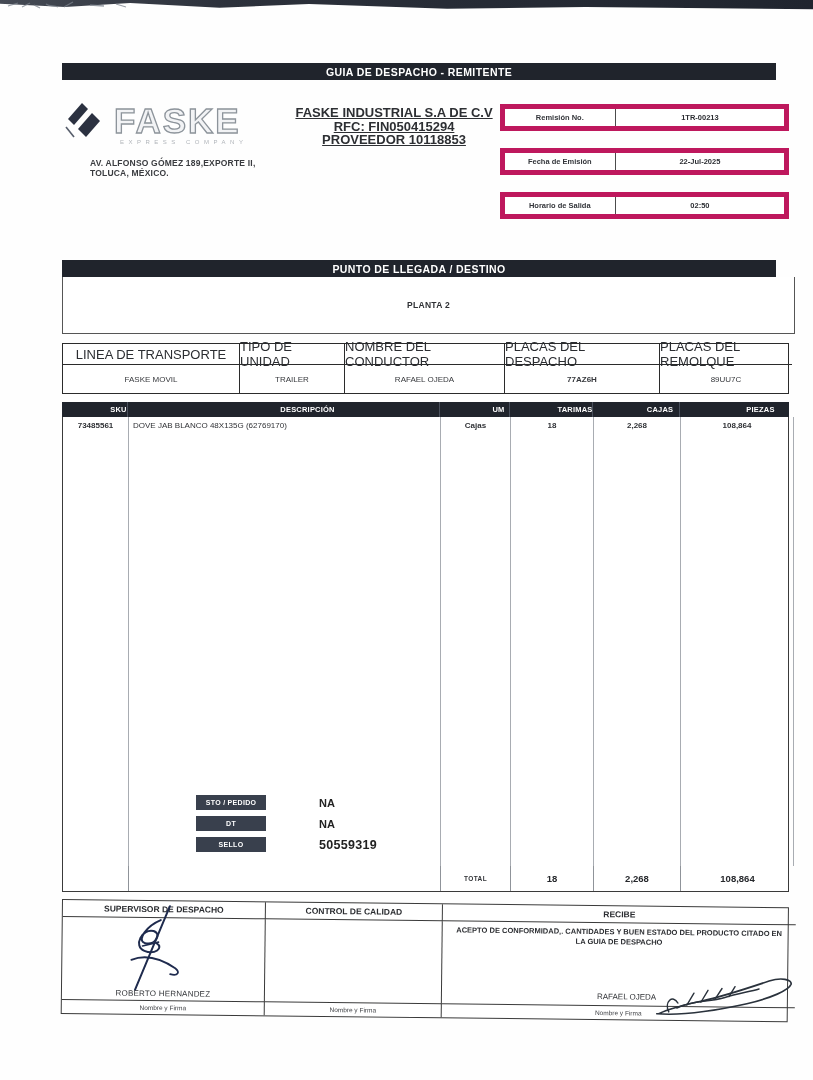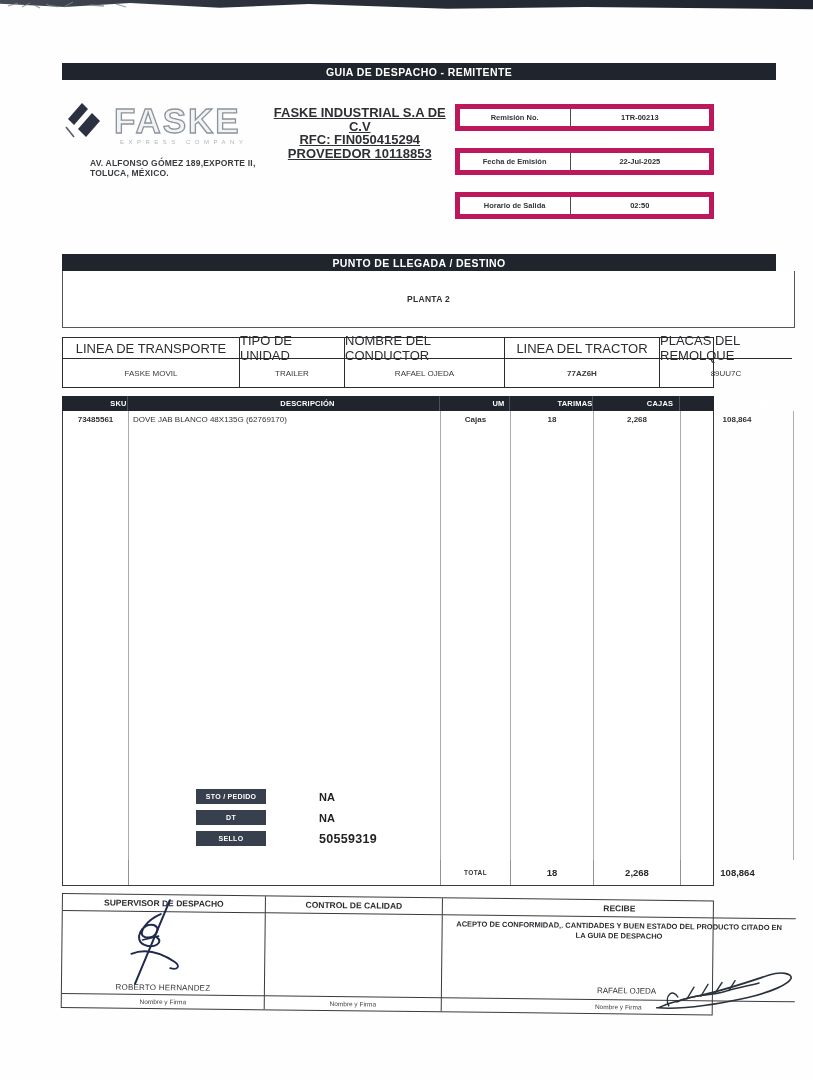--- a/index.html
+++ b/index.html
@@ -10,21 +10,21 @@
     -webkit-font-smoothing:antialiased;
   }
   
   .scan-strip{
     position:absolute;top:0;left:0;width:813px;height:10px;
     background:linear-gradient(90deg,#454a54 0%,#2c313b 28%,#262b35 60%,#20252f 100%);
     clip-path:polygon(0 0,100% 0,100% 92%,72% 70%,55% 88%,38% 40%,27% 78%,16% 30%,8% 70%,0 38%);
   }
   .scan-marks{position:absolute;top:0;left:4px;width:230px;height:12px;opacity:.75;}
   
-  .doc{position:absolute;left:62px;top:63px;width:652px;}
+  .doc{position:absolute;left:62px;top:63px;width:727px;}
   .bar{
     width:714px;height:17px;background:#20242c;color:#fff;
     display:flex;align-items:center;justify-content:center;
     font-size:10.5px;font-weight:700;letter-spacing:.4px;
   }
   
   .hdr{display:flex;margin-top:17px;}
   .logo-col{width:230px;}
   .logo{display:flex;align-items:flex-end;}
   .wordmark{margin-left:6px;}
@@ -40,21 +40,21 @@
   .company div{font-size:13px;font-weight:700;line-height:13.5px;color:#2d2f33;text-decoration:underline;}
   .fields{margin-left:auto;width:294px;padding-top:7px;}
   .field{display:flex;border:5px solid #be185d;height:17px;margin-bottom:17px;background:#fff;}
   .field .lbl{
     width:110px;border-right:1px solid #4c4c4c;display:flex;align-items:center;justify-content:center;
     font-size:7.5px;font-weight:700;color:#33353a;
   }
   .field .val{flex:1;display:flex;align-items:center;justify-content:center;font-size:7.5px;font-weight:700;color:#2c2e33;}
   .address{margin-top:13px;margin-left:28px;font-size:8.5px;font-weight:600;color:#3a3c40;letter-spacing:.2px;}
   
-  .dest-bar{margin-top:18px;}
+  .dest-bar{margin-top:24px;}
   .dest-box{
     width:731px;height:56px;border:1px solid #555;border-top:none;background:#fff;
     display:flex;align-items:center;justify-content:center;
     font-size:8.5px;font-weight:700;color:#2e3034;letter-spacing:.3px;
   }
   
   .t-grid{margin-top:9px;display:grid;grid-template-columns:177px 105px 160px 155px 132px;border:1.5px solid #2b2b2b;background:#fff;}
   .t-grid .c{border-right:1px solid #2b2b2b;}
   .t-grid .c:nth-child(5n){border-right:none;}
   .t-h{height:20px;display:flex;align-items:center;justify-content:center;font-size:13px;font-weight:400;border-bottom:1px solid #2b2b2b;color:#2b2d31;}
@@ -163,21 +163,21 @@
     <span>PUNTO DE LLEGADA / DESTINO</span>
   </div>
   <div class="dest-box">
     <span>PLANTA 2</span>
   </div>
 
   <div class="t-grid">
     <div class="c t-h">LINEA DE TRANSPORTE</div>
     <div class="c t-h">TIPO DE UNIDAD</div>
     <div class="c t-h">NOMBRE DEL CONDUCTOR</div>
-    <div class="c t-h">LINEA DEL TRACTOR</div>
+    <div class="c t-h">PLACAS DEL DESPACHO</div>
     <div class="c t-h">PLACAS DEL REMOLQUE</div>
     <div class="c t-v">FASKE MOVIL</div>
     <div class="c t-v">TRAILER</div>
     <div class="c t-v">RAFAEL OJEDA</div>
     <div class="c t-v bold">77AZ6H</div>
     <div class="c t-v">89UU7C</div>
   </div>
 
   <div class="items">
     <div class="i-head">

